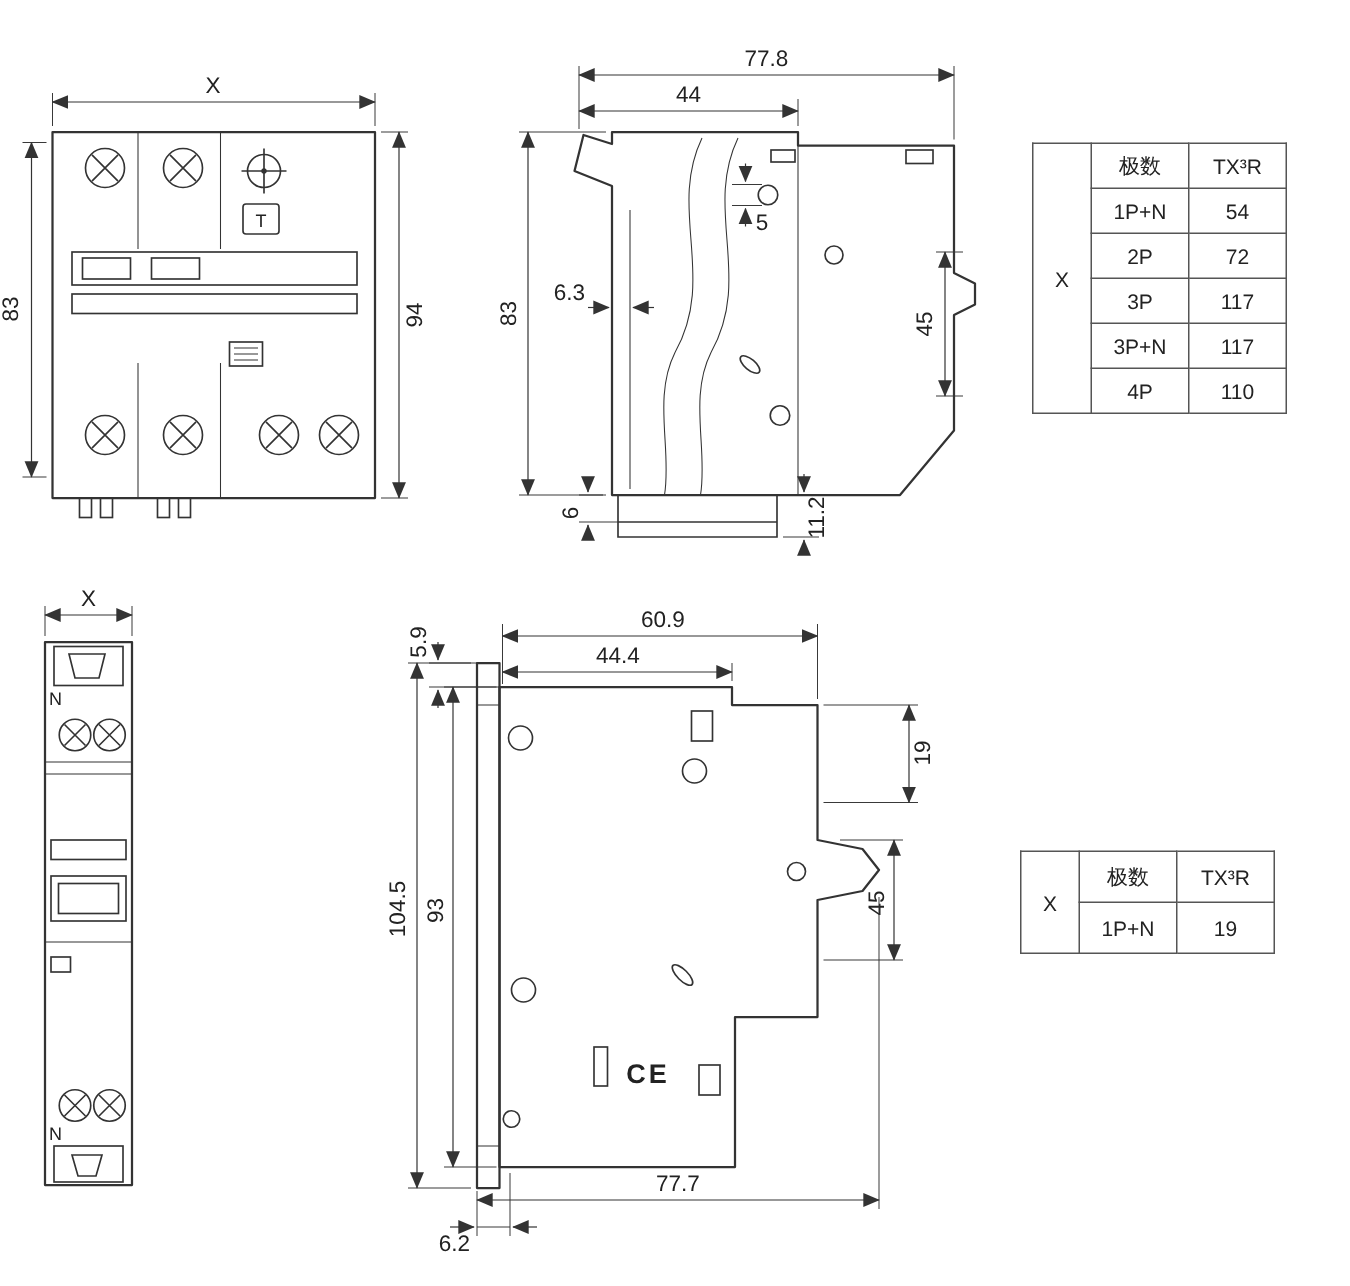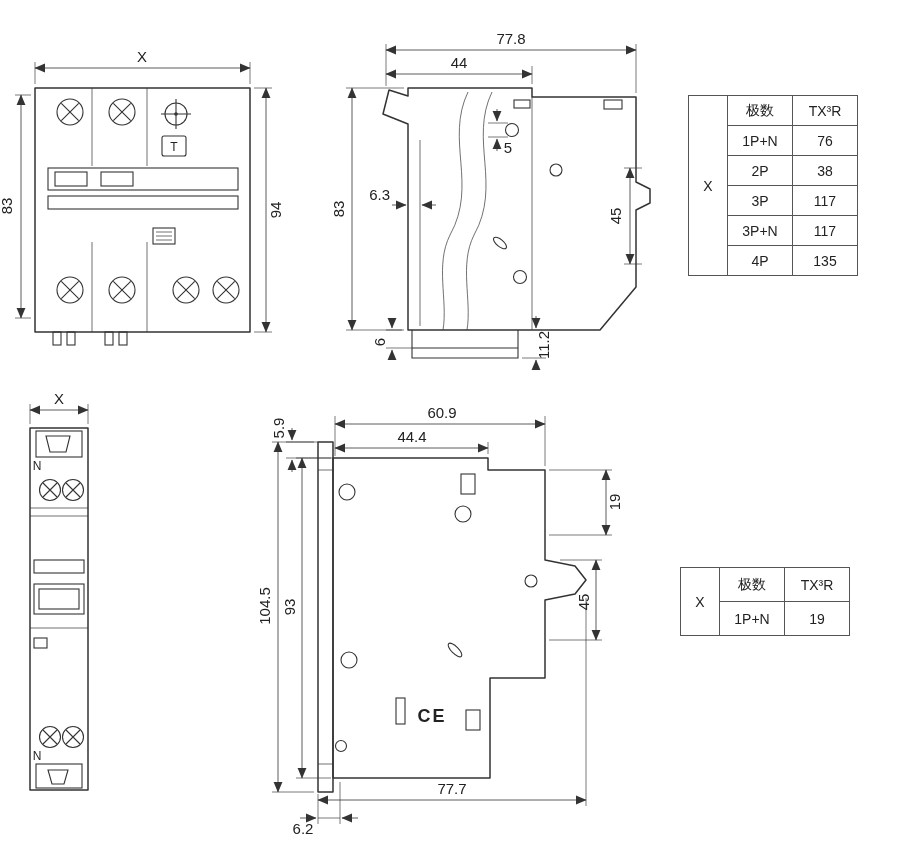--- a/index.html
+++ b/index.html
@@ -251,37 +251,37 @@
 <div class="dimtable" style="left:688px;top:95px;">
   <table>
     <tbody>
       <tr>
         <td class="xc" rowspan="6">X</td>
         <td>极数</td>
         <td>TX³R</td>
       </tr>
       <tr>
         <td>1P+N</td>
-        <td>76</td>
+        <td>54</td>
       </tr>
       <tr>
         <td>2P</td>
-        <td>38</td>
+        <td>72</td>
       </tr>
       <tr>
         <td>3P</td>
         <td>117</td>
       </tr>
       <tr>
         <td>3P+N</td>
         <td>117</td>
       </tr>
       <tr>
         <td>4P</td>
-        <td>135</td>
+        <td>110</td>
       </tr>
     </tbody>
   </table>
 </div>
 
 <div class="dimtable small" style="left:680px;top:567px;">
   <table>
     <tbody>
       <tr>
         <td class="xc" rowspan="2">X</td>

